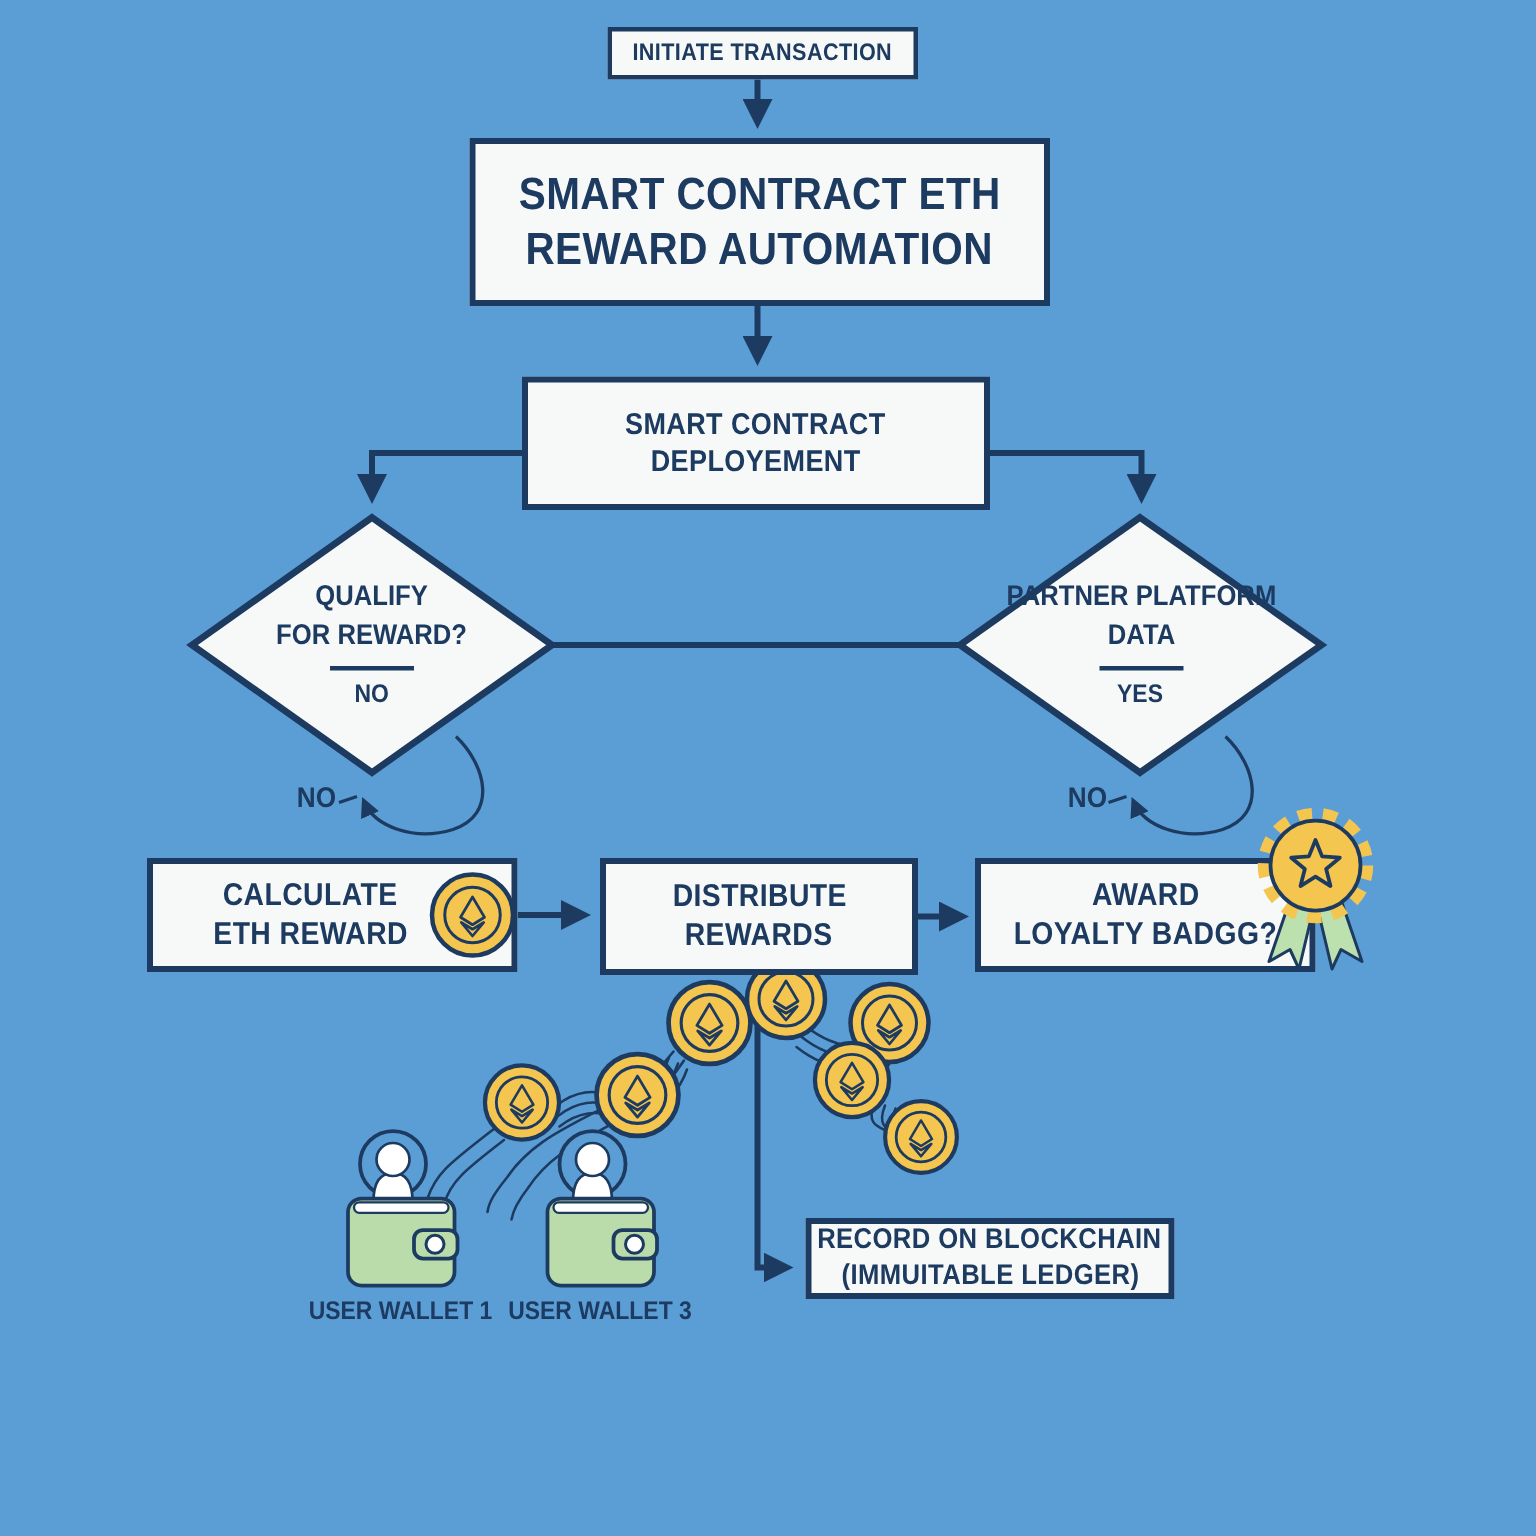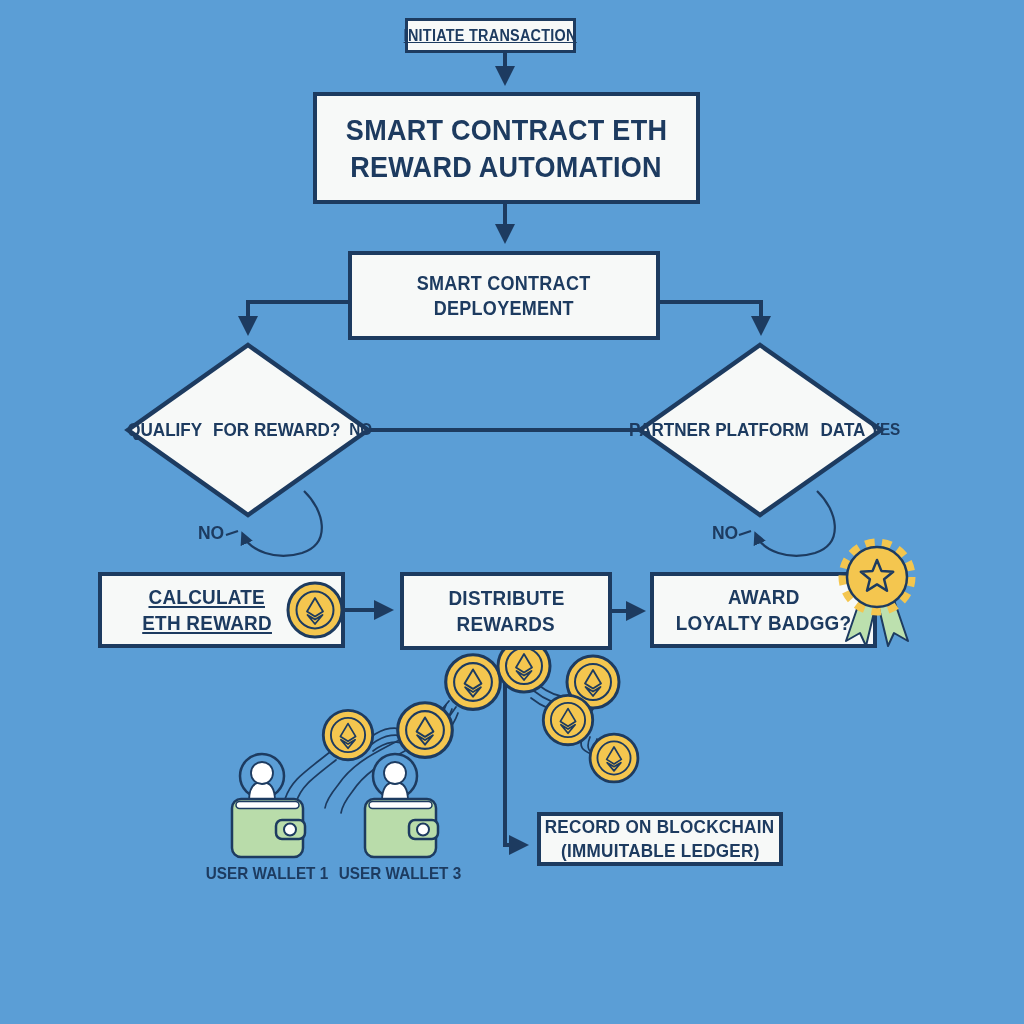--- a/index.html
+++ b/index.html
@@ -13,21 +13,21 @@
   .bg-layer{z-index:1;}
   .fg-layer{z-index:3;}
   .node{
     position:absolute;z-index:2;box-sizing:border-box;
     background:#F7F9F8;border:4px solid #1D3B60;
     display:flex;flex-direction:column;align-items:center;justify-content:center;
     text-align:center;font-weight:700;letter-spacing:.3px;line-height:1.25;
   }
   .node .ln{white-space:nowrap;transform:scaleX(.9);transform-origin:center;}
   .txt-overlay{
-    position:absolute;z-index:2;display:flex;flex-direction:row;
+    position:absolute;z-index:2;display:flex;flex-direction:column;
     align-items:center;justify-content:center;text-align:center;font-weight:700;
   }
   .txt-overlay .ln{white-space:nowrap;transform:scaleX(.9);transform-origin:center;}
   .divider{width:56px;height:0;border-top:3px solid #1D3B60;margin:7px 0 5px 0;}
   .floating-label{
     position:absolute;z-index:2;font-weight:700;font-size:19px;text-align:center;
     transform:scaleX(.92);
   }
   .wallet-label{
     position:absolute;z-index:2;font-weight:700;font-size:17px;text-align:center;
@@ -121,21 +121,21 @@
     <g>
       <use href="#userperson" transform="translate(262,776)"></use>
       <use href="#walletshape" transform="translate(232,799)"></use>
     </g>
     <g>
       <use href="#userperson" transform="translate(395,776)"></use>
       <use href="#walletshape" transform="translate(365,799)"></use>
     </g>
   </svg>
 
-  <div class="node" style="left:405px;top:18px;width:171px;height:35px;border-width:3px;font-size:16px;text-decoration:underline;">
+  <div class="node" style="left:405px;top:18px;width:207px;height:35px;border-width:3px;font-size:16px;">
     <div class="ln">INITIATE TRANSACTION</div>
   </div>
 
   <div class="node" style="left:313px;top:92px;width:387px;height:112px;font-size:30px;">
     <div class="ln">SMART CONTRACT ETH</div>
     <div class="ln">REWARD AUTOMATION</div>
   </div>
 
   <div class="node" style="left:348px;top:251px;width:312px;height:89px;font-size:20px;">
     <div class="ln">SMART CONTRACT</div>
@@ -152,21 +152,21 @@
   <div class="txt-overlay" style="left:640px;top:350px;width:241px;height:160px;font-size:19px;line-height:1.35;">
     <div class="ln">PARTNER PLATFORM</div>
     <div class="ln">DATA</div>
     <div class="divider"></div>
     <div class="ln" style="font-size:17px;">YES</div>
   </div>
 
   <div class="floating-label" style="left:186px;top:522px;width:50px;">NO</div>
   <div class="floating-label" style="left:700px;top:522px;width:50px;">NO</div>
 
-  <div class="node" style="left:98px;top:572px;width:247px;height:76px;font-size:21px;align-items:flex-start;text-decoration:underline;">
+  <div class="node" style="left:98px;top:572px;width:247px;height:76px;font-size:21px;align-items:flex-start;">
     <div style="width:210px;display:flex;flex-direction:column;align-items:center;">
       <div class="ln">CALCULATE</div>
       <div class="ln">ETH REWARD</div>
     </div>
   </div>
 
   <div class="node" style="left:400px;top:572px;width:212px;height:78px;font-size:21px;">
     <div class="ln">DISTRIBUTE</div>
     <div class="ln">REWARDS</div>
   </div>

